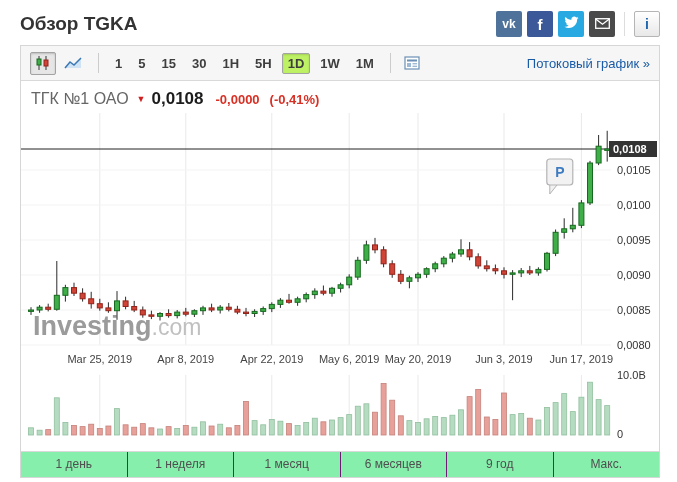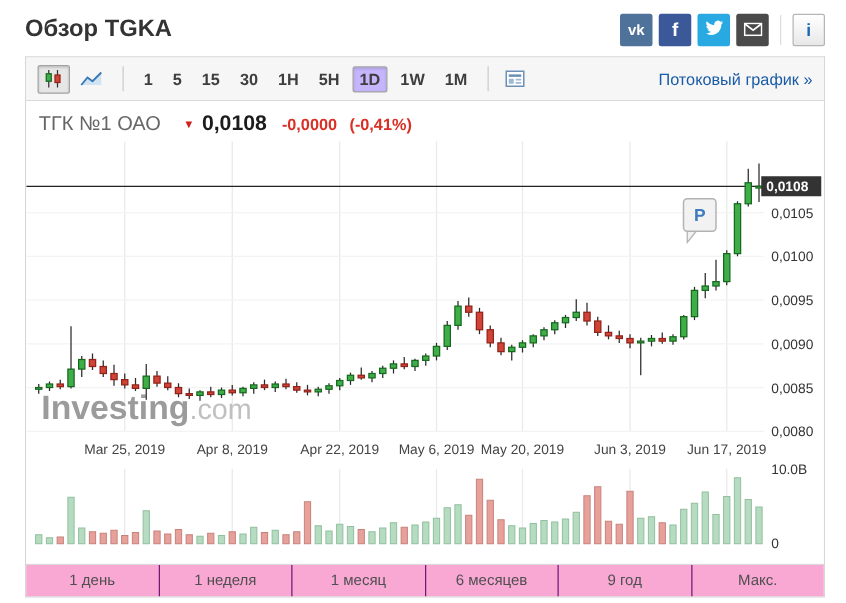--- a/index.html
+++ b/index.html
@@ -24,36 +24,36 @@
 
   
   .toolbar{height:34px;background:#f6f6f6;border-bottom:1px solid #d9d9d9;display:flex;align-items:center;padding:0 9px;}
   .tool-btn{width:26px;height:23px;display:flex;align-items:center;justify-content:center;
             border:1px solid transparent;border-radius:2px;cursor:pointer;box-sizing:border-box;margin-right:4px;}
   .tool-btn.pressed{border-color:#a3a3a3;background:#e6e6e6;box-shadow:inset 0 1px 2px rgba(0,0,0,.18);}
   .tb-sep{width:1px;height:20px;background:#ccc;margin:0 8px;}
   .intervals{display:flex;align-items:center;}
   .interval{font-size:13px;font-weight:bold;color:#3e3e3e;padding:2px 5px;margin:0 2px;
             border:1px solid transparent;border-radius:2px;cursor:pointer;}
-  .interval.selected{border-color:#a3a3a3;background:#c4b5fd;box-shadow:inset 0 1px 2px rgba(0,0,0,.15);}
+  .interval.selected{border-color:#a3a3a3;background:#bef264;box-shadow:inset 0 1px 2px rgba(0,0,0,.15);}
   .stream-link{margin-left:auto;color:#1a5ba6;font-size:13px;cursor:pointer;text-decoration:none;}
 
   
   .chart-area{position:relative;background:#fff;}
   .instrument{display:flex;align-items:baseline;padding:8px 0 0 10px;height:24px;}
-  .inst-name{font-size:16px;color:#666;margin-right:18px;}
+  .inst-name{font-size:16px;color:#666;margin-right:8px;}
   .arrow-down{color:#cf1f1f;font-size:9px;margin-right:6px;position:relative;top:-2px;}
   .inst-price{font-size:17px;font-weight:bold;color:#1c1c1c;margin-right:12px;}
   .inst-change{font-size:13px;font-weight:bold;color:#d93025;margin-right:10px;}
   .inst-change-pct{font-size:13px;font-weight:bold;color:#d93025;}
   #chart{display:block;}
   #chart text{font-family:"Liberation Sans",sans-serif;}
 
   
-  .range-bar{display:flex;border-top:1px solid #d9d9d9;background:#f9a8d4;}
+  .range-bar{display:flex;border-top:1px solid #d9d9d9;background:#86efac;}
   .range-btn{flex:1;text-align:center;font-size:12px;color:#4f4f4f;padding:5px 0 6px;cursor:pointer;
              border-left:1px solid #701a75;white-space:nowrap;}
   .range-btn:first-child{border-left:none;}
 </style>
 </head>
 <body>
 
 <div class="page">
 
   <div class="header">

